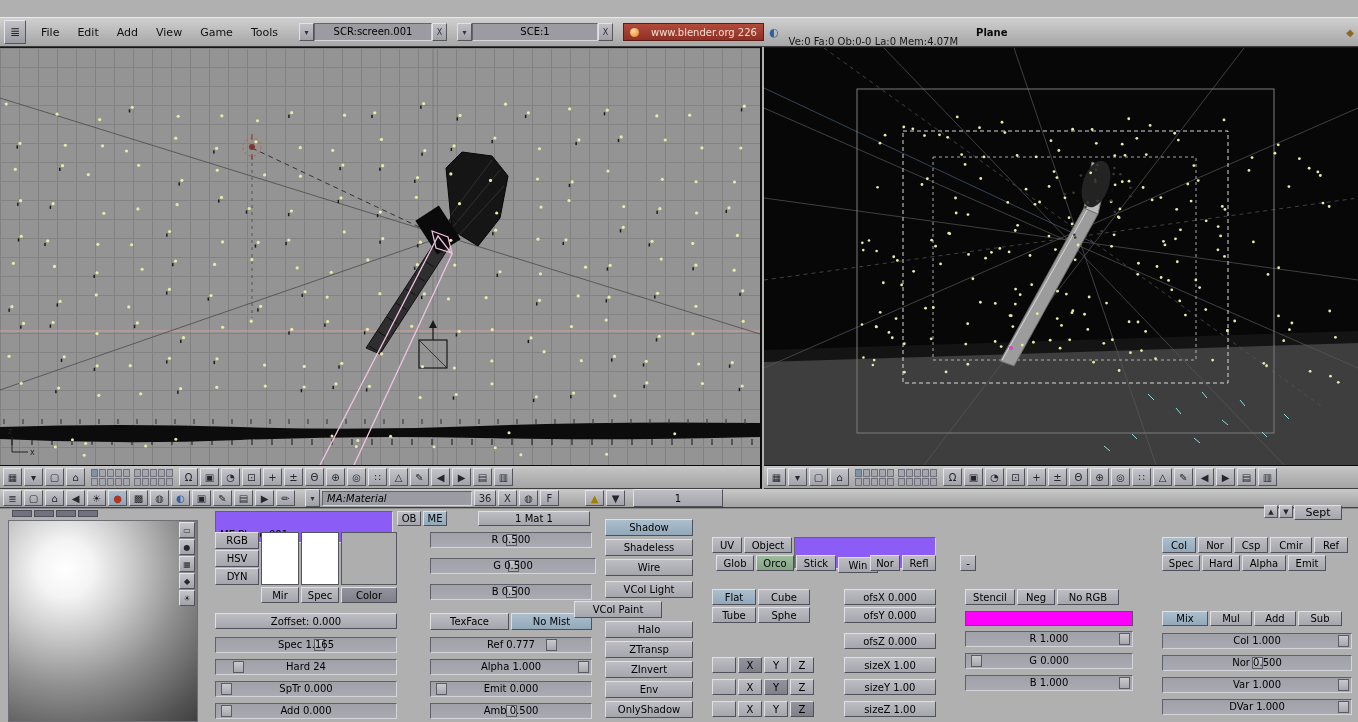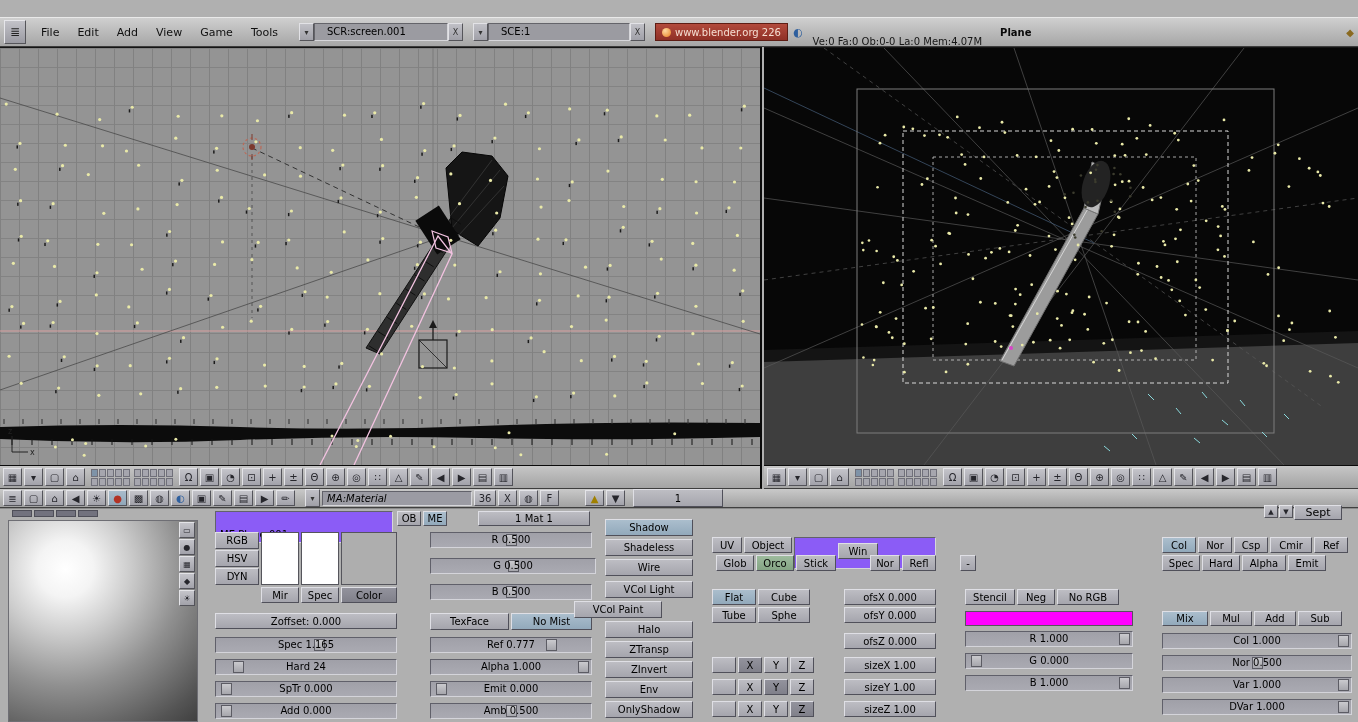--- a/index.html
+++ b/index.html
@@ -17,23 +17,23 @@
   .winbtn.close{background:linear-gradient(#ef6a4a,#d23a20);color:#fff;border-color:#8d2512;}
   
   #topbar{position:absolute;left:0;top:17px;width:1358px;height:30px;box-sizing:border-box;
     background:linear-gradient(#cfcfcf,#a6a6a6);border-top:1px solid #e9e9e9;border-bottom:1px solid #3c3c3c;
     display:flex;align-items:center;padding:0 4px;}
   .menu{padding:0 9px;font-size:11px;color:#101010;}
   .grip{width:20px;height:22px;margin-right:6px;display:flex;align-items:center;justify-content:center;
     font-size:12px;color:#222;background:linear-gradient(#c2c2c8,#9a9aa2);border:1px solid;border-color:#e6e6ea #55555a #55555a #e6e6ea;}
   .tinybtn{width:13px;height:16px;display:flex;align-items:center;justify-content:center;font-size:8px;color:#333;
     background:linear-gradient(#c0c0c6,#a0a0a8);border:1px solid;border-color:#e2e2e6 #55555a #55555a #e2e2e6;}
-  .tfield{height:16px;line-height:16px;padding:0 12px;background:#9b9ba1;color:#000;
-    border:1px solid;border-color:#64646a #d6d6da #d6d6da #64646a;}
-  .sitebtn{height:16px;display:flex;align-items:center;gap:4px;padding:0 6px;color:#f5ded2;
+  .tfield{height:16px;line-height:16px;padding:0 4px;background:#9b9ba1;color:#000;
+    border:1px solid;border-color:#64646a #d6d6da #d6d6da #64646a;text-align:center;}
+  .sitebtn{height:16px;display:flex;align-items:center;gap:12px;padding:0 6px;color:#f5ded2;
     background:linear-gradient(#b24a3c,#8f3026);border:1px solid #5e1d14;}
   .sitebtn .globe{width:9px;height:9px;border-radius:50%;background:radial-gradient(circle at 35% 30%,#ffd9a0,#e87f20);}
   .stats{margin-left:10px;color:#161616;margin-top:18px;}
   .objname{margin-left:18px;color:#0a0a0a;font-weight:bold;}
   
   #vp-left{position:absolute;left:0;top:47px;width:762px;height:418px;background-color:#949494;
     background-image:repeating-linear-gradient(to right,#818181 0 1px,transparent 1px 19px),
                      repeating-linear-gradient(to bottom,#838383 0 1px,transparent 1px 19px);
     border-right:2px solid #0a0a0a;border-top:1px solid #151515;box-sizing:border-box;}
   #vp-right{position:absolute;left:764px;top:47px;width:594px;height:418px;background:#070707;
@@ -1035,21 +1035,21 @@
     <div class="w b" style="left:605px;top:152px;width:88px;height:17px">ZInvert</div>
     <div class="w b" style="left:605px;top:172px;width:88px;height:17px">Env</div>
     <div class="w b" style="left:605px;top:192px;width:88px;height:17px">OnlyShadow</div>
 
     <div class="w b" style="left:712px;top:28px;width:30px">UV</div>
     <div class="w b" style="left:744px;top:28px;width:48px">Object</div>
     <div class="w tf" style="left:794px;top:28px;width:142px"></div>
     <div class="w b" style="left:716px;top:46px;width:38px">Glob</div>
     <div class="w b og" style="left:756px;top:46px;width:38px">Orco</div>
     <div class="w b" style="left:796px;top:46px;width:40px">Stick</div>
-    <div class="w b" style="left:838px;top:34px;width:40px">Win</div>
+    <div class="w b" style="left:838px;top:48px;width:40px">Win</div>
     <div class="w b" style="left:870px;top:46px;width:30px">Nor</div>
     <div class="w b" style="left:902px;top:46px;width:34px">Refl</div>
     <div class="w b" style="left:960px;top:46px;width:16px">-</div>
     <div class="w b on" style="left:712px;top:80px;width:44px">Flat</div>
     <div class="w b" style="left:758px;top:80px;width:52px">Cube</div>
     <div class="w b" style="left:844px;top:80px;width:92px">ofsX 0.000</div>
     <div class="w b" style="left:712px;top:98px;width:44px">Tube</div>
     <div class="w b" style="left:758px;top:98px;width:52px">Sphe</div>
     <div class="w b" style="left:844px;top:98px;width:92px">ofsY 0.000</div>
     <div class="w b" style="left:844px;top:124px;width:92px">ofsZ 0.000</div>

